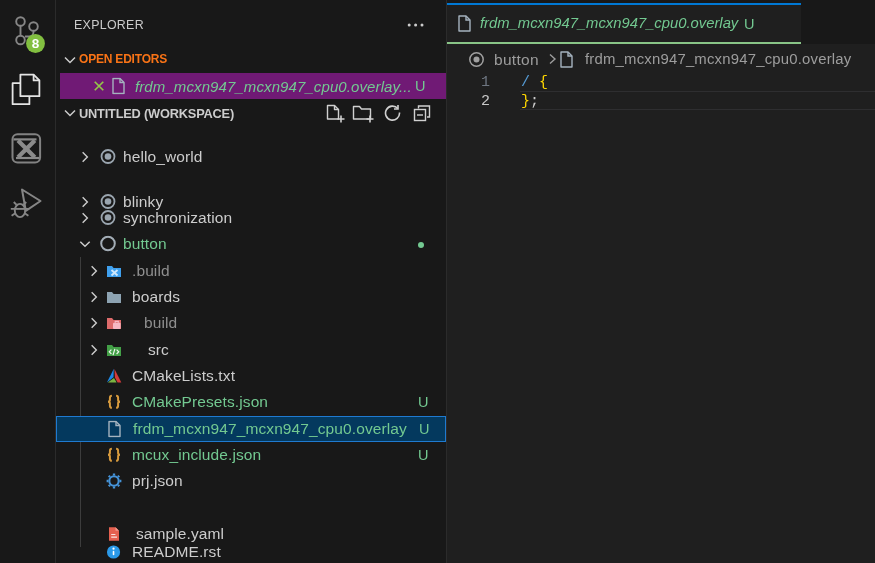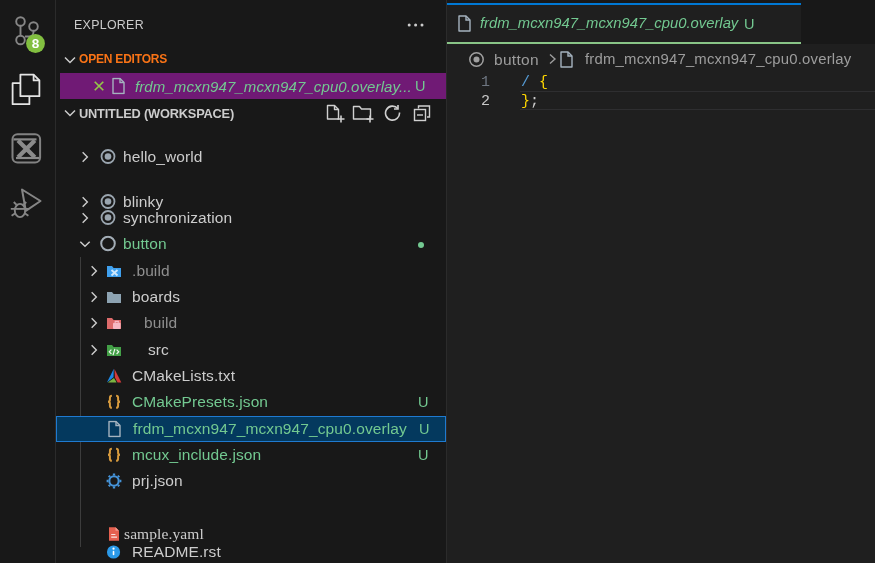--- a/index.html
+++ b/index.html
@@ -290,21 +290,21 @@
     <div class="row" style="top:494.7px;margin-top:44px;">
         <svg class="icon" style="left:50px;" width="17" height="17" viewBox="0 0 17 17">
           <use href="#finfo"></use>
         </svg>
         <div class="rtxt" style="left:76px;">README.rst</div>
       </div>
     <div class="row" style="top:521px;">
         <svg class="icon" style="left:50px;" width="16" height="16" viewBox="0 0 16 16">
           <use href="#fyaml"></use>
         </svg>
-        <div class="rtxt" style="left:68px;font-family:Liberation Serif, serif;">sample.yaml</div>
+        <div class="rtxt" style="left:80px;">sample.yaml</div>
       </div>
 
   </div>
 
   <div class="abs" style="left:446px;top:0;width:1px;height:563px;background:#2b2b2b;"></div>
 
   <div id="editor" class="abs" style="left:447px;top:0;width:428px;height:563px;background:#181818;">
 
     <div class="abs" style="left:0;top:44px;width:428px;height:519px;background:#1f1f1f;"></div>
 

